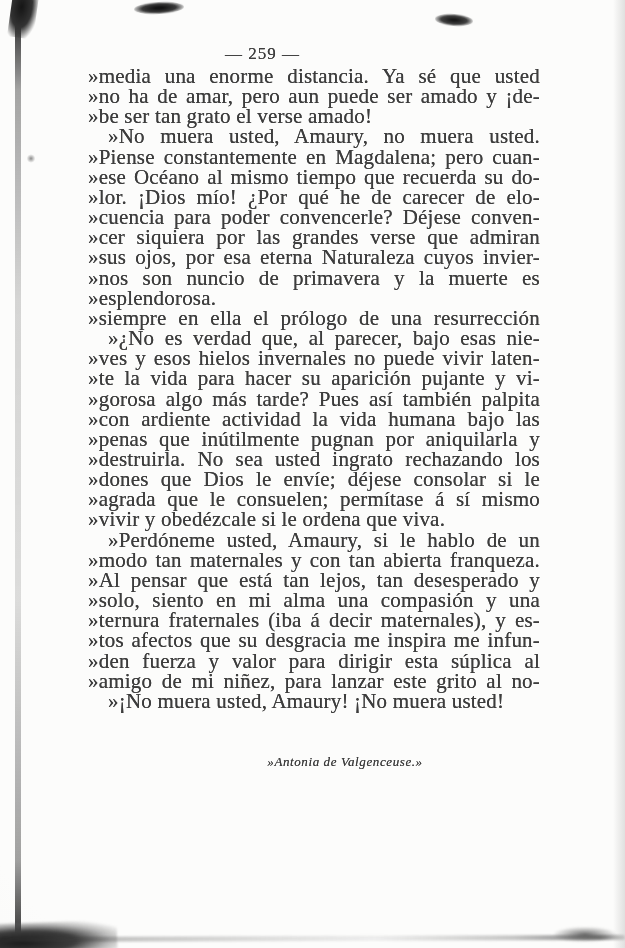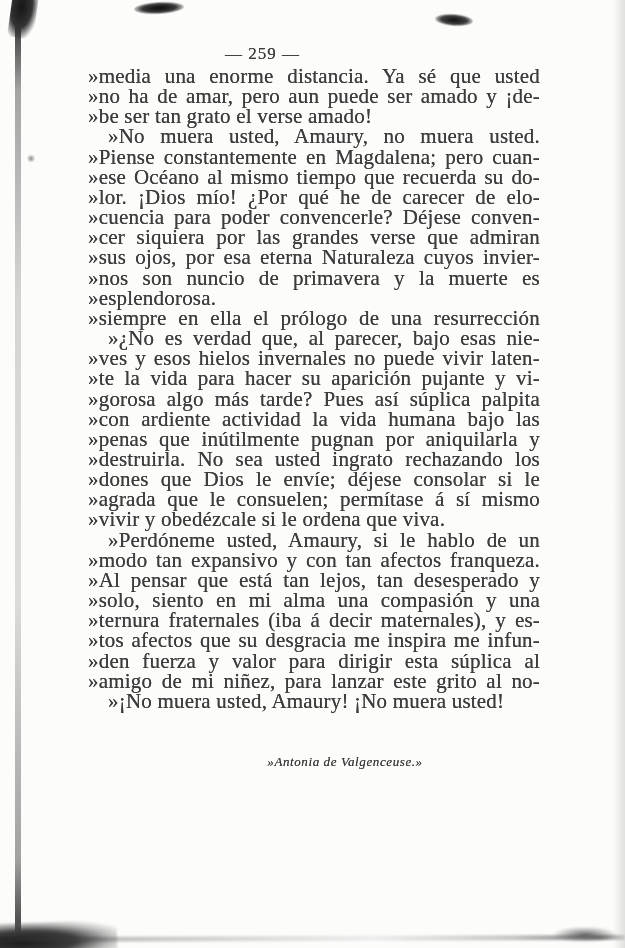--- a/index.html
+++ b/index.html
@@ -158,31 +158,31 @@
         <div class="line">»cer siquiera por las grandes verse que admiran</div>
         <div class="line">»sus ojos, por esa eterna Naturaleza cuyos invier-</div>
         <div class="line">»nos son nuncio de primavera y la muerte es</div>
         <div class="line last">»esplendorosa.</div>
         <div class="line">»siempre en ella el prólogo de una resurrección</div>
       </div>
       <div class="para">
         <div class="line indent">»¿No es verdad que, al parecer, bajo esas nie-</div>
         <div class="line">»ves y esos hielos invernales no puede vivir laten-</div>
         <div class="line">»te la vida para hacer su aparición pujante y vi-</div>
-        <div class="line">»gorosa algo más tarde? Pues así súplica palpita</div>
+        <div class="line">»gorosa algo más tarde? Pues así también palpita</div>
         <div class="line">»con ardiente actividad la vida humana bajo las</div>
         <div class="line">»penas que inútilmente pugnan por aniquilarla y</div>
         <div class="line">»destruirla. No sea usted ingrato rechazando los</div>
         <div class="line">»dones que Dios le envíe; déjese consolar si le</div>
         <div class="line">»agrada que le consuelen; permítase á sí mismo</div>
         <div class="line last">»vivir y obedézcale si le ordena que viva.</div>
       </div>
       <div class="para">
         <div class="line indent">»Perdóneme usted, Amaury, si le hablo de un</div>
-        <div class="line">»modo tan expansivo y con tan afectos franqueza.</div>
+        <div class="line">»modo tan maternales y con tan abierta franqueza.</div>
         <div class="line">»Al pensar que está tan lejos, tan desesperado y</div>
         <div class="line">»solo, siento en mi alma una compasión y una</div>
         <div class="line">»ternura fraternales (iba á decir maternales), y es-</div>
         <div class="line">»tos afectos que su desgracia me inspira me infun-</div>
         <div class="line">»den fuerza y valor para dirigir esta súplica al</div>
         <div class="line">»amigo de mi niñez, para lanzar este grito al no-</div>
       </div>
       <div class="para">
         <div class="line last indent">»¡No muera usted, Amaury! ¡No muera usted!</div>
       </div>

